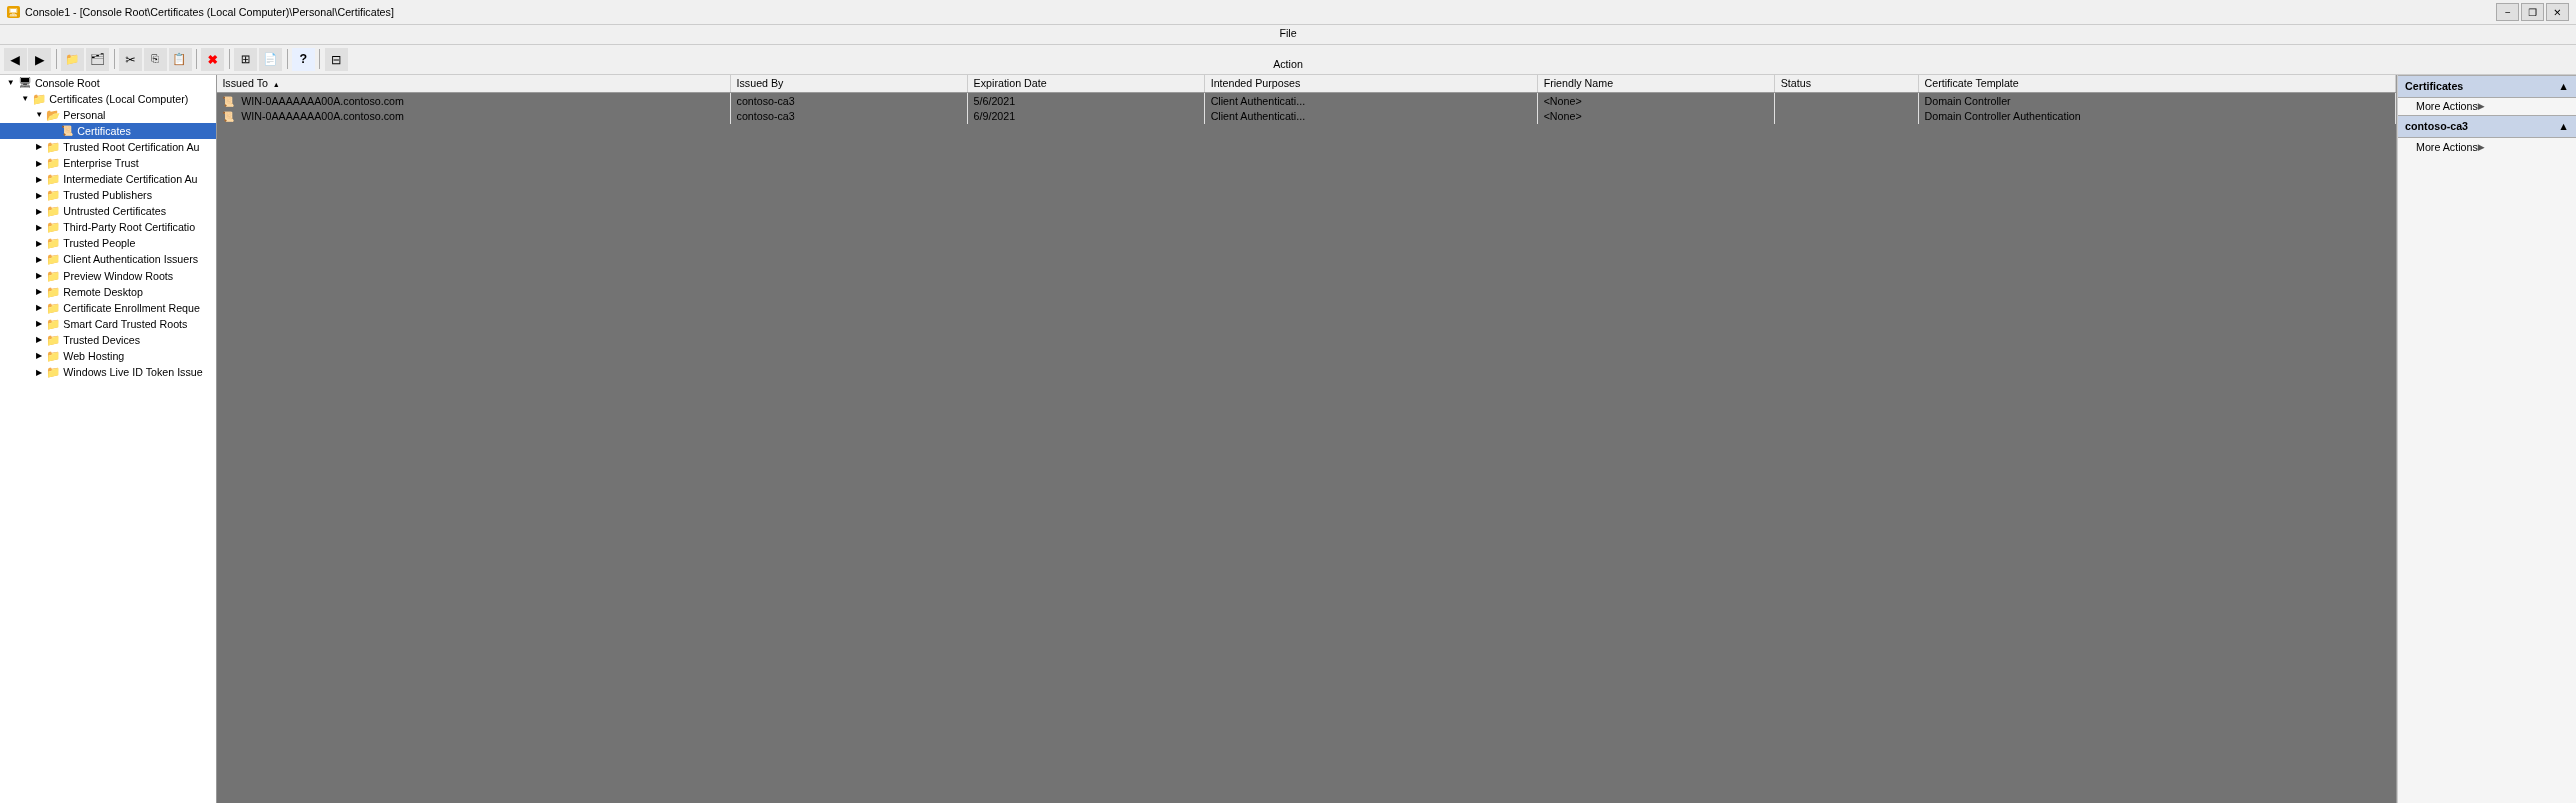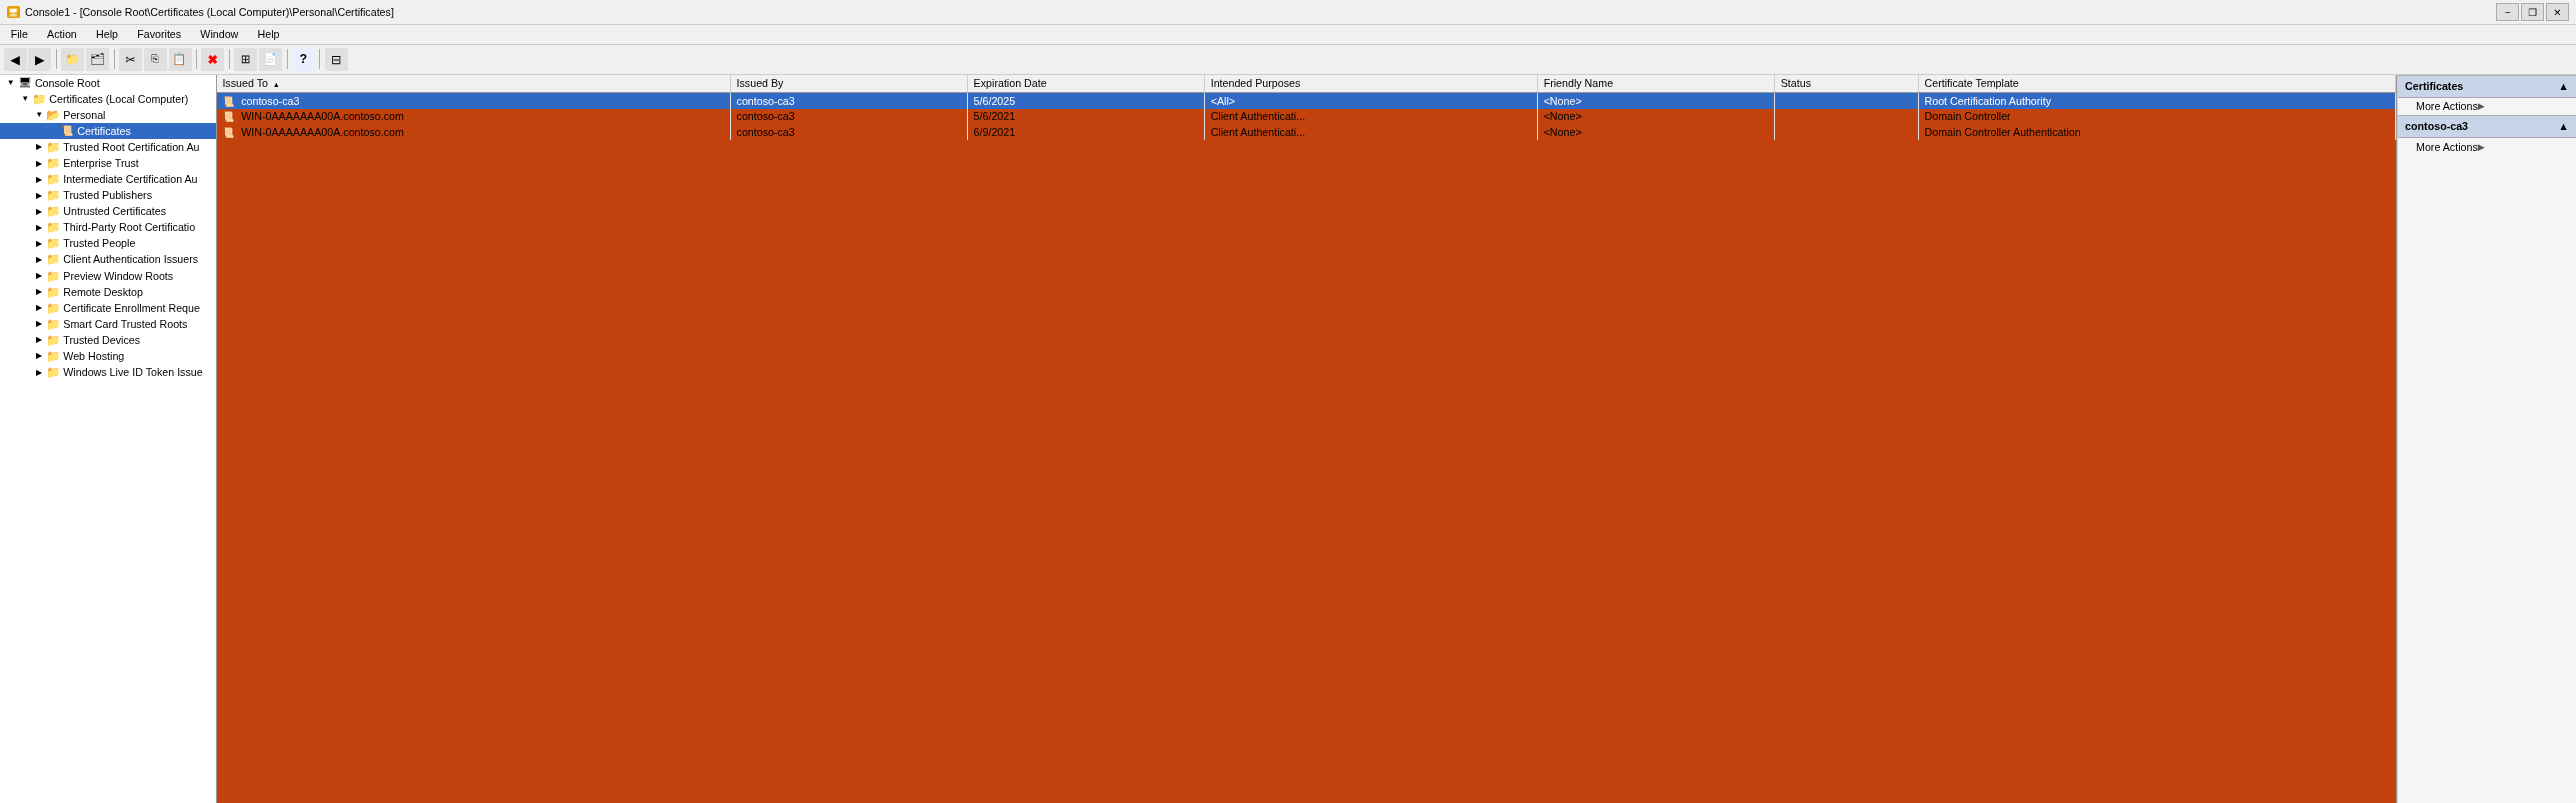--- a/index.html
+++ b/index.html
@@ -21,21 +21,22 @@
     .title-bar-btn { width: 23px; height: 18px; background: #e0e0e0; border: 0.9px solid #aaa; display: flex; align-items: center; justify-content: center; font-size: 9.8px; cursor: pointer; }
 
     
     .menu-bar {
       background: #f0f0f0;
       height: 19.6px;
       display: flex;
       align-items: center;
       padding: 0 3.6px;
       border-bottom: 0.9px solid #ccc;
-      gap: 5px;
+      gap: 16px;
+      flex-direction: column;
     }
     .menu-item { padding: 1.8px 7.1px; font-size: 10.7px; cursor: pointer; }
 
     
     .toolbar {
       background: #f0f0f0;
       height: 30px;
       display: flex;
       align-items: center;
       padding: 1.8px 3.6px;
@@ -90,21 +91,21 @@
     .folder-yellow { color: #e8c000; font-size: 11.6px; }
 
     .indent-0 { padding-left: 3.6px; }
     .indent-1 { padding-left: 18px; }
     .indent-2 { padding-left: 32px; }
     .indent-3 { padding-left: 46px; }
 
     
     .content-panel {
       flex: 1;
-      background: #c2410c;
+      background: #737373;
       border-right: 1.8px solid #999;
       overflow: auto;
       display: flex;
       flex-direction: column;
     }
 
     
     .cert-table { width: 100%; border-collapse: collapse; font-size: 10.7px; }
     .cert-table thead th {
       background: #f0f0f0;
@@ -353,32 +354,20 @@
           <th style="width:54px;">
             <span>Status</span>
           </th>
           <th style="width:179px;">
             <span>Certificate Template</span>
           </th>
         </tr>
       </thead>
       <tbody>
 
-        <tr class="selected">
-          <td>
-            <span class="row-icon">📜</span>
-            <span>contoso-ca3</span>
-          </td>
-          <td>contoso-ca3</td>
-          <td>5/6/2025</td>
-          <td>&lt;All&gt;</td>
-          <td>&lt;None&gt;</td>
-          <td></td>
-          <td>Root Certification Authority</td>
-        </tr>
 
         <tr>
           <td>
             <span class="row-icon">📜</span>
             <span>WIN-0AAAAAAA00A.contoso.com</span>
           </td>
           <td>contoso-ca3</td>
           <td>5/6/2021</td>
           <td>Client Authenticati...</td>
           <td>&lt;None&gt;</td>

